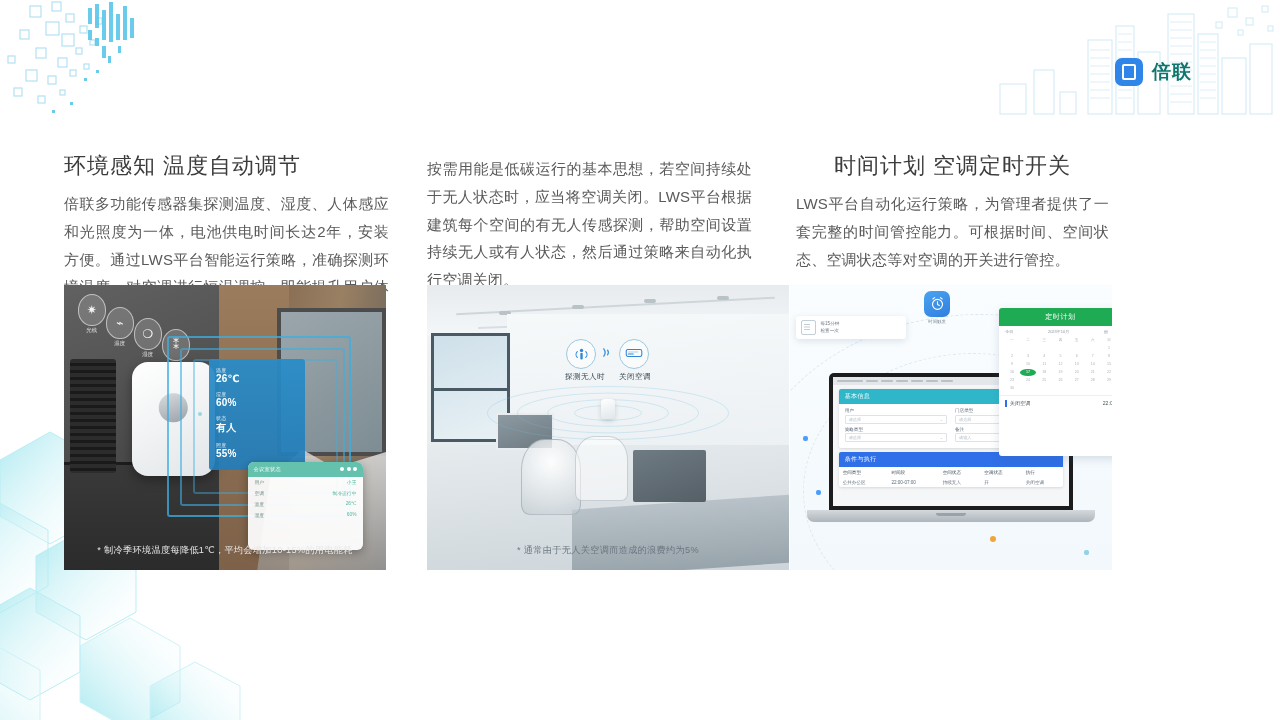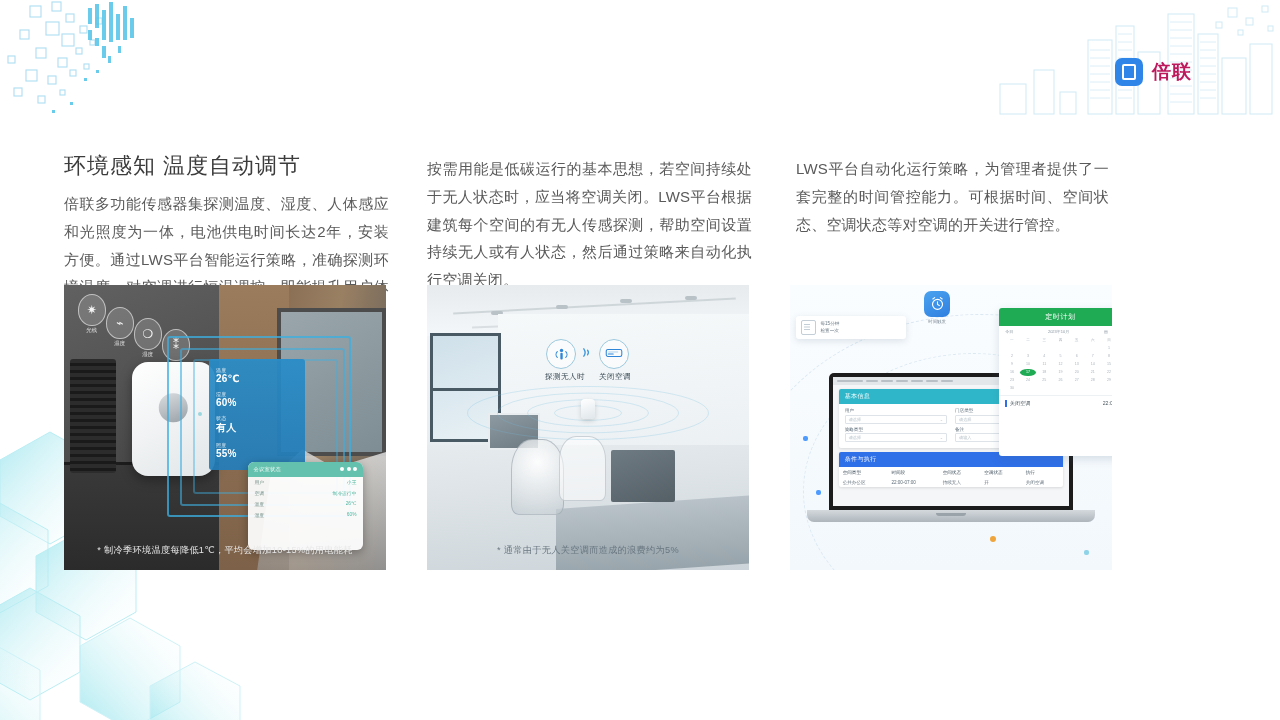--- a/index.html
+++ b/index.html
@@ -23,21 +23,21 @@
     white-space:nowrap;
   }
   .brand{position:absolute;right:88px;top:58px;display:flex;align-items:center;gap:9px;}
   .brand-mark{
     width:28px;height:28px;border-radius:7px;background:#2f86e8;
     display:flex;align-items:center;justify-content:center;
   }
   .brand-mark i{
     display:block;width:10px;height:12px;border:2px solid #fff;border-radius:2px;
   }
-  .brand-name{font-size:19px;color:#be185d;font-weight:700;letter-spacing:1px;}
+  .brand-name{font-size:19px;color:#0f766e;font-weight:700;letter-spacing:1px;}
 
   
   .columns{position:absolute;left:0;top:155px;width:1280px;height:430px;}
   .col{position:absolute;top:0;width:325px;}
   .col-0{left:64px;}
   .col-1{left:427px;}
   .col-2{left:790px;}
   .col-title{
     font-size:22px;color:#3c3c3c;font-weight:400;letter-spacing:1px;
     text-align:center;white-space:nowrap;line-height:1;margin:0 0 13px 0;
@@ -110,21 +110,21 @@
   .infocard-green .gh span{font-size:5.2px;color:#fff;letter-spacing:.3px;}
   .infocard-green .dots{display:flex;gap:2.5px;}
   .infocard-green .dots i{width:4px;height:4px;border-radius:50%;background:#fff;display:block;}
   .infocard-green .grow{
     display:flex;justify-content:space-between;padding:2.5px 7px;
     font-size:4.8px;color:#6f8c84;
   }
   .infocard-green .grow b{font-weight:400;color:#4fb79f;}
 
   
-  .c2{background:linear-gradient(180deg,#f2f5f7 0%,#e8edf0 55%,#dfe5e9 100%);}
+  .c2{background:linear-gradient(180deg,#f2f5f7 0%,#e8edf0 55%,#dfe5e9 100%);padding-left:40px;}
   .c2-ceil{position:absolute;left:0;top:0;width:100%;height:18%;
     background:linear-gradient(180deg,#e7ebee,#f4f7f9);}
   .c2-rail{position:absolute;left:8%;top:7%;width:88%;height:2px;background:#cfd6da;transform:rotate(-3deg);}
   .c2-rail2{position:absolute;left:14%;top:13%;width:78%;height:2px;background:#d8dee2;transform:rotate(-2deg);}
   .c2-lamp{position:absolute;width:12px;height:4px;background:#b9c2c7;border-radius:2px;}
   .c2-wall{position:absolute;left:22%;top:10%;width:78%;height:55%;
     background:linear-gradient(175deg,#f6f9fa,#eaeff2);}
   .c2-win{position:absolute;left:1%;top:17%;width:22%;height:38%;
     background:linear-gradient(160deg,#cfe0ea,#e8f1f5);border:3px solid #4a5a64;box-sizing:border-box;}
   .c2-winmul{position:absolute;left:1%;top:36%;width:22%;height:3px;background:#4a5a64;}
@@ -467,20 +467,21 @@
             <span>探测无人时</span>
             <span>关闭空调</span>
           </div>
         </div>
 
         <div class="card-caption" style="color:#6a7780;">* 通常由于无人关空调而造成的浪费约为5%</div>
       </div>
     </div>
 
     <div class="col col-2">
+      <div class="col-title">时间计划  空调定时开关</div>
       <div class="col-body">LWS平台自动化运行策略，为管理者提供了一套完整的时间管控能力。可根据时间、空间状态、空调状态等对空调的开关进行管控。</div>
 
       <div class="card c3">
         <div class="ring" style="left:-16%;top:10%;width:150%;height:140%;"></div>
         <div class="ring" style="left:4%;top:24%;width:105%;height:96%;"></div>
         <div class="dot" style="left:4%;top:53%;width:5px;height:5px;background:#4e9bff;"></div>
         <div class="dot" style="left:45%;top:5%;width:5px;height:5px;border-radius:50%;border:1px solid #8fc2ee;"></div>
         <div class="dot" style="right:5%;top:24%;width:5px;height:5px;background:#7fbcf0;"></div>
         <div class="dot" style="right:3%;top:52%;width:5px;height:5px;background:#4e9bff;"></div>
         <div class="dot" style="left:8%;top:72%;width:5px;height:5px;background:#4e9bff;"></div>

